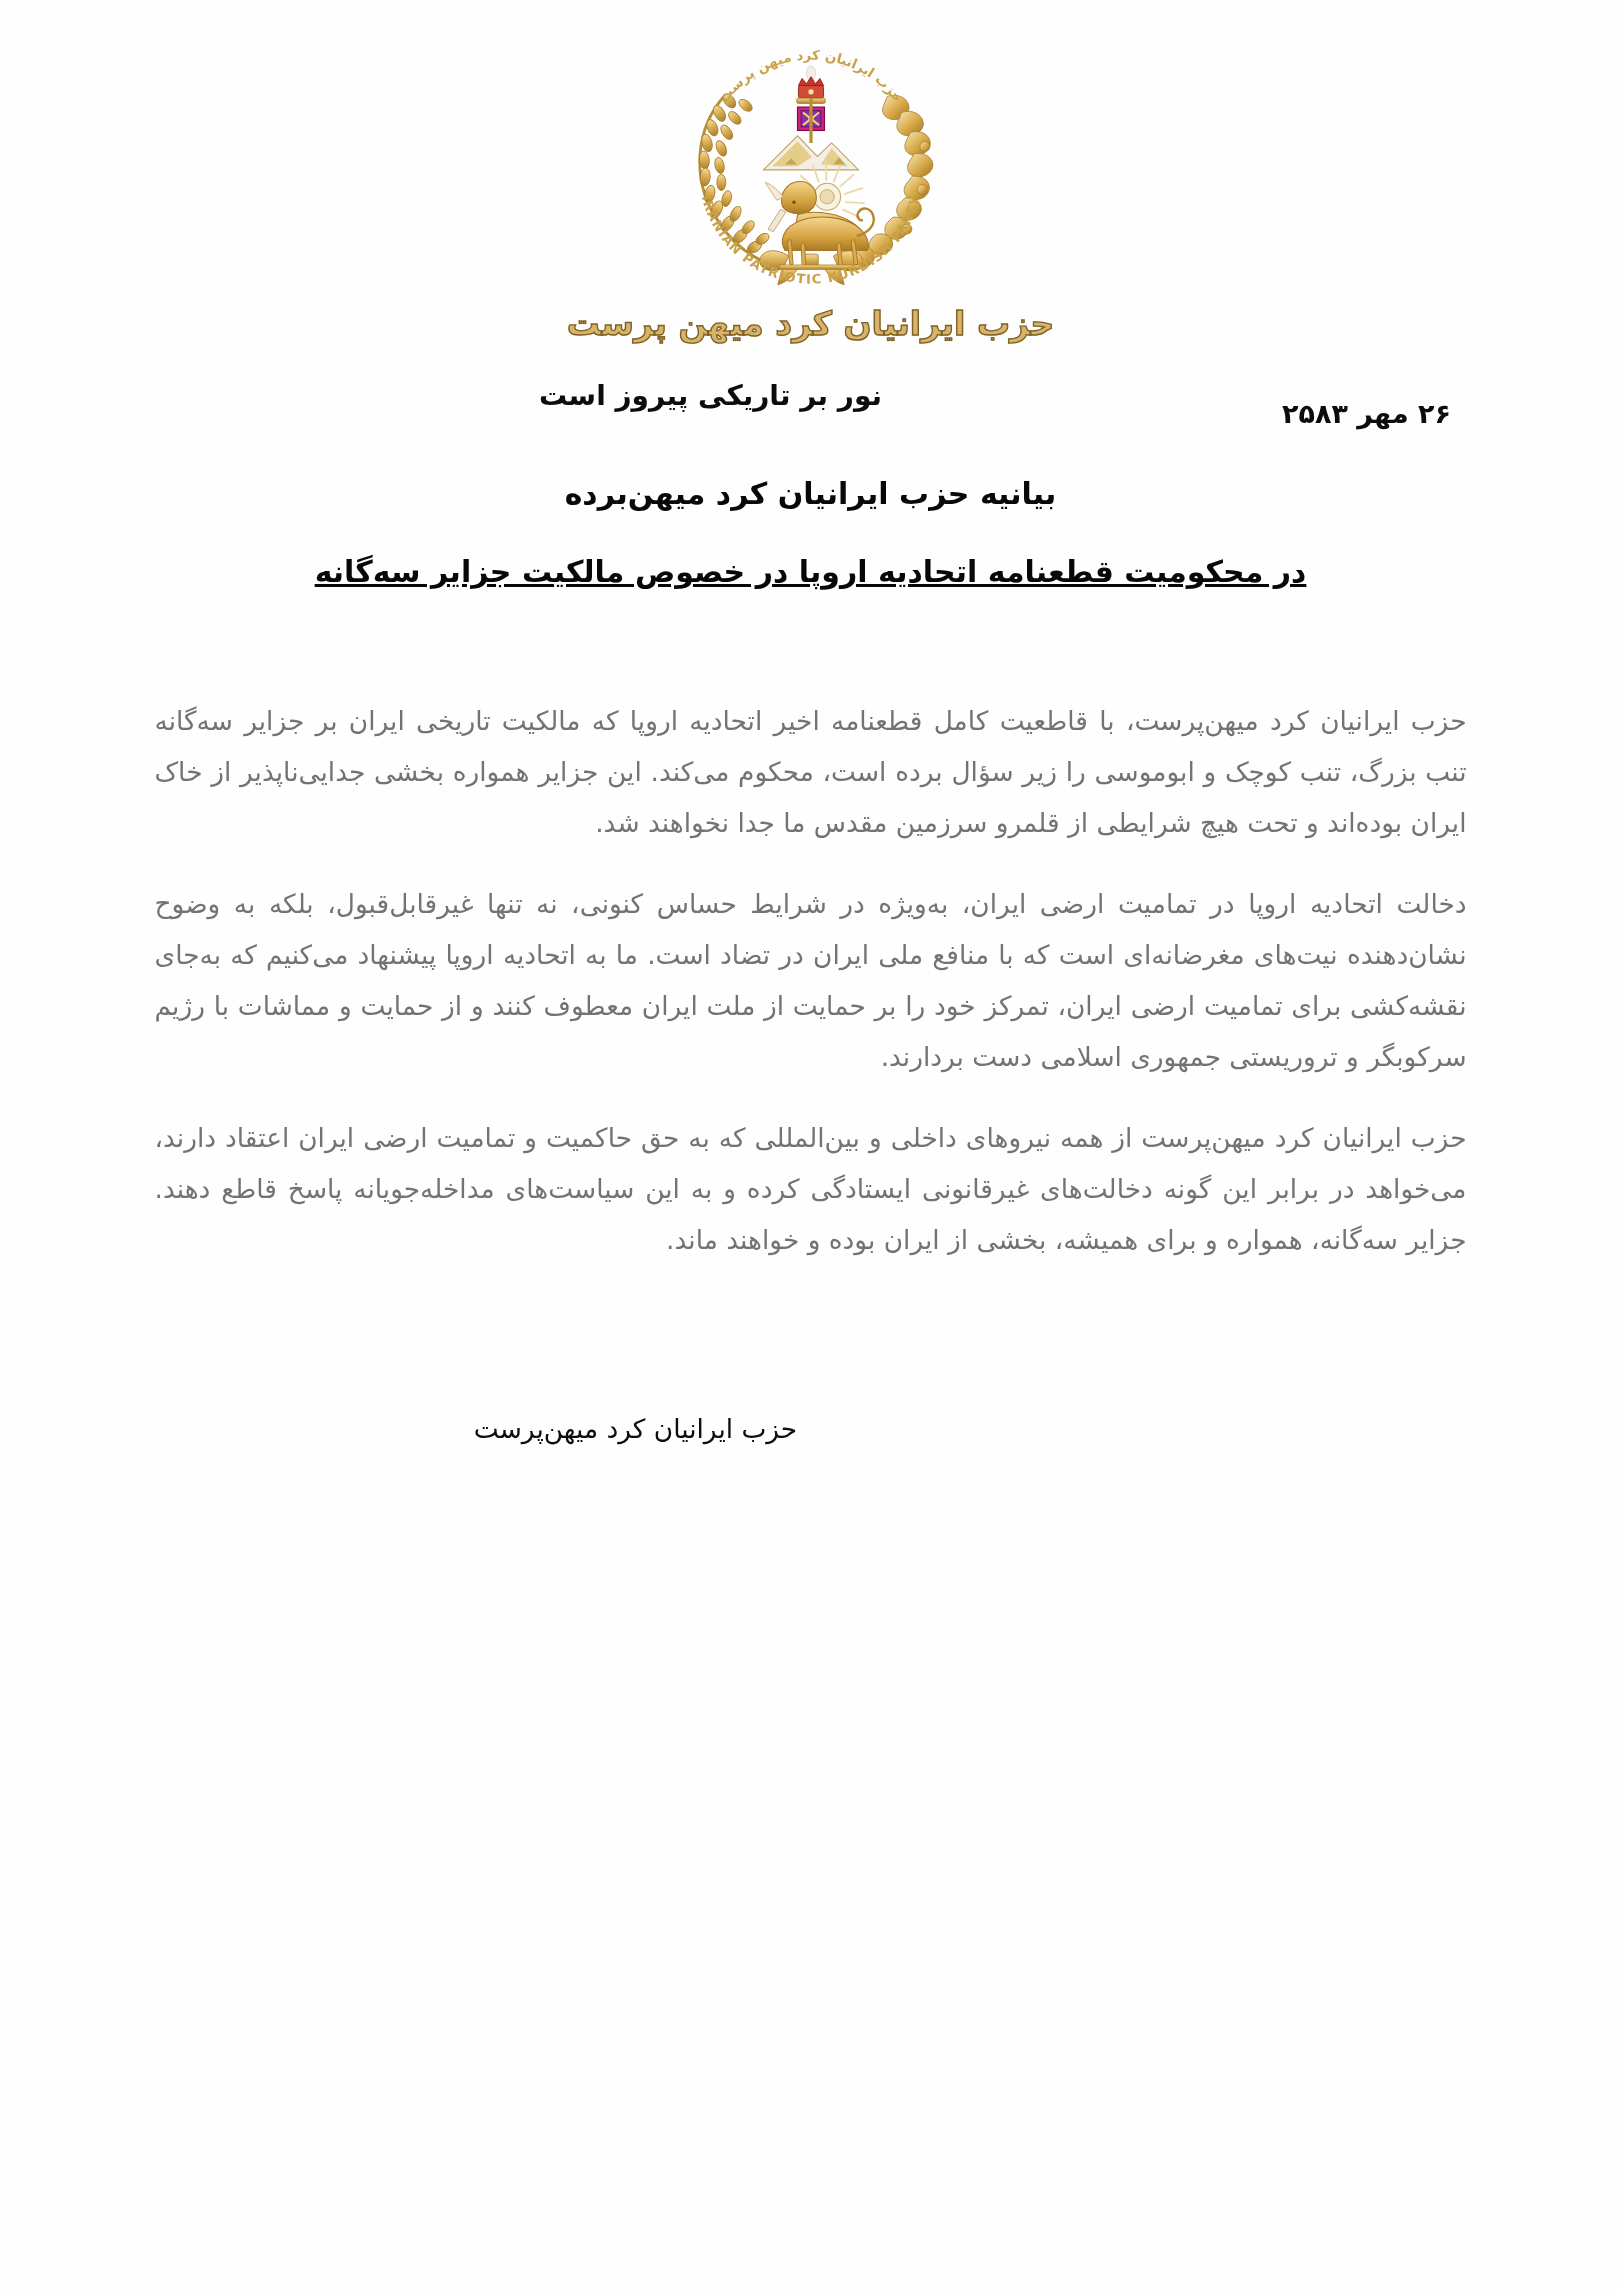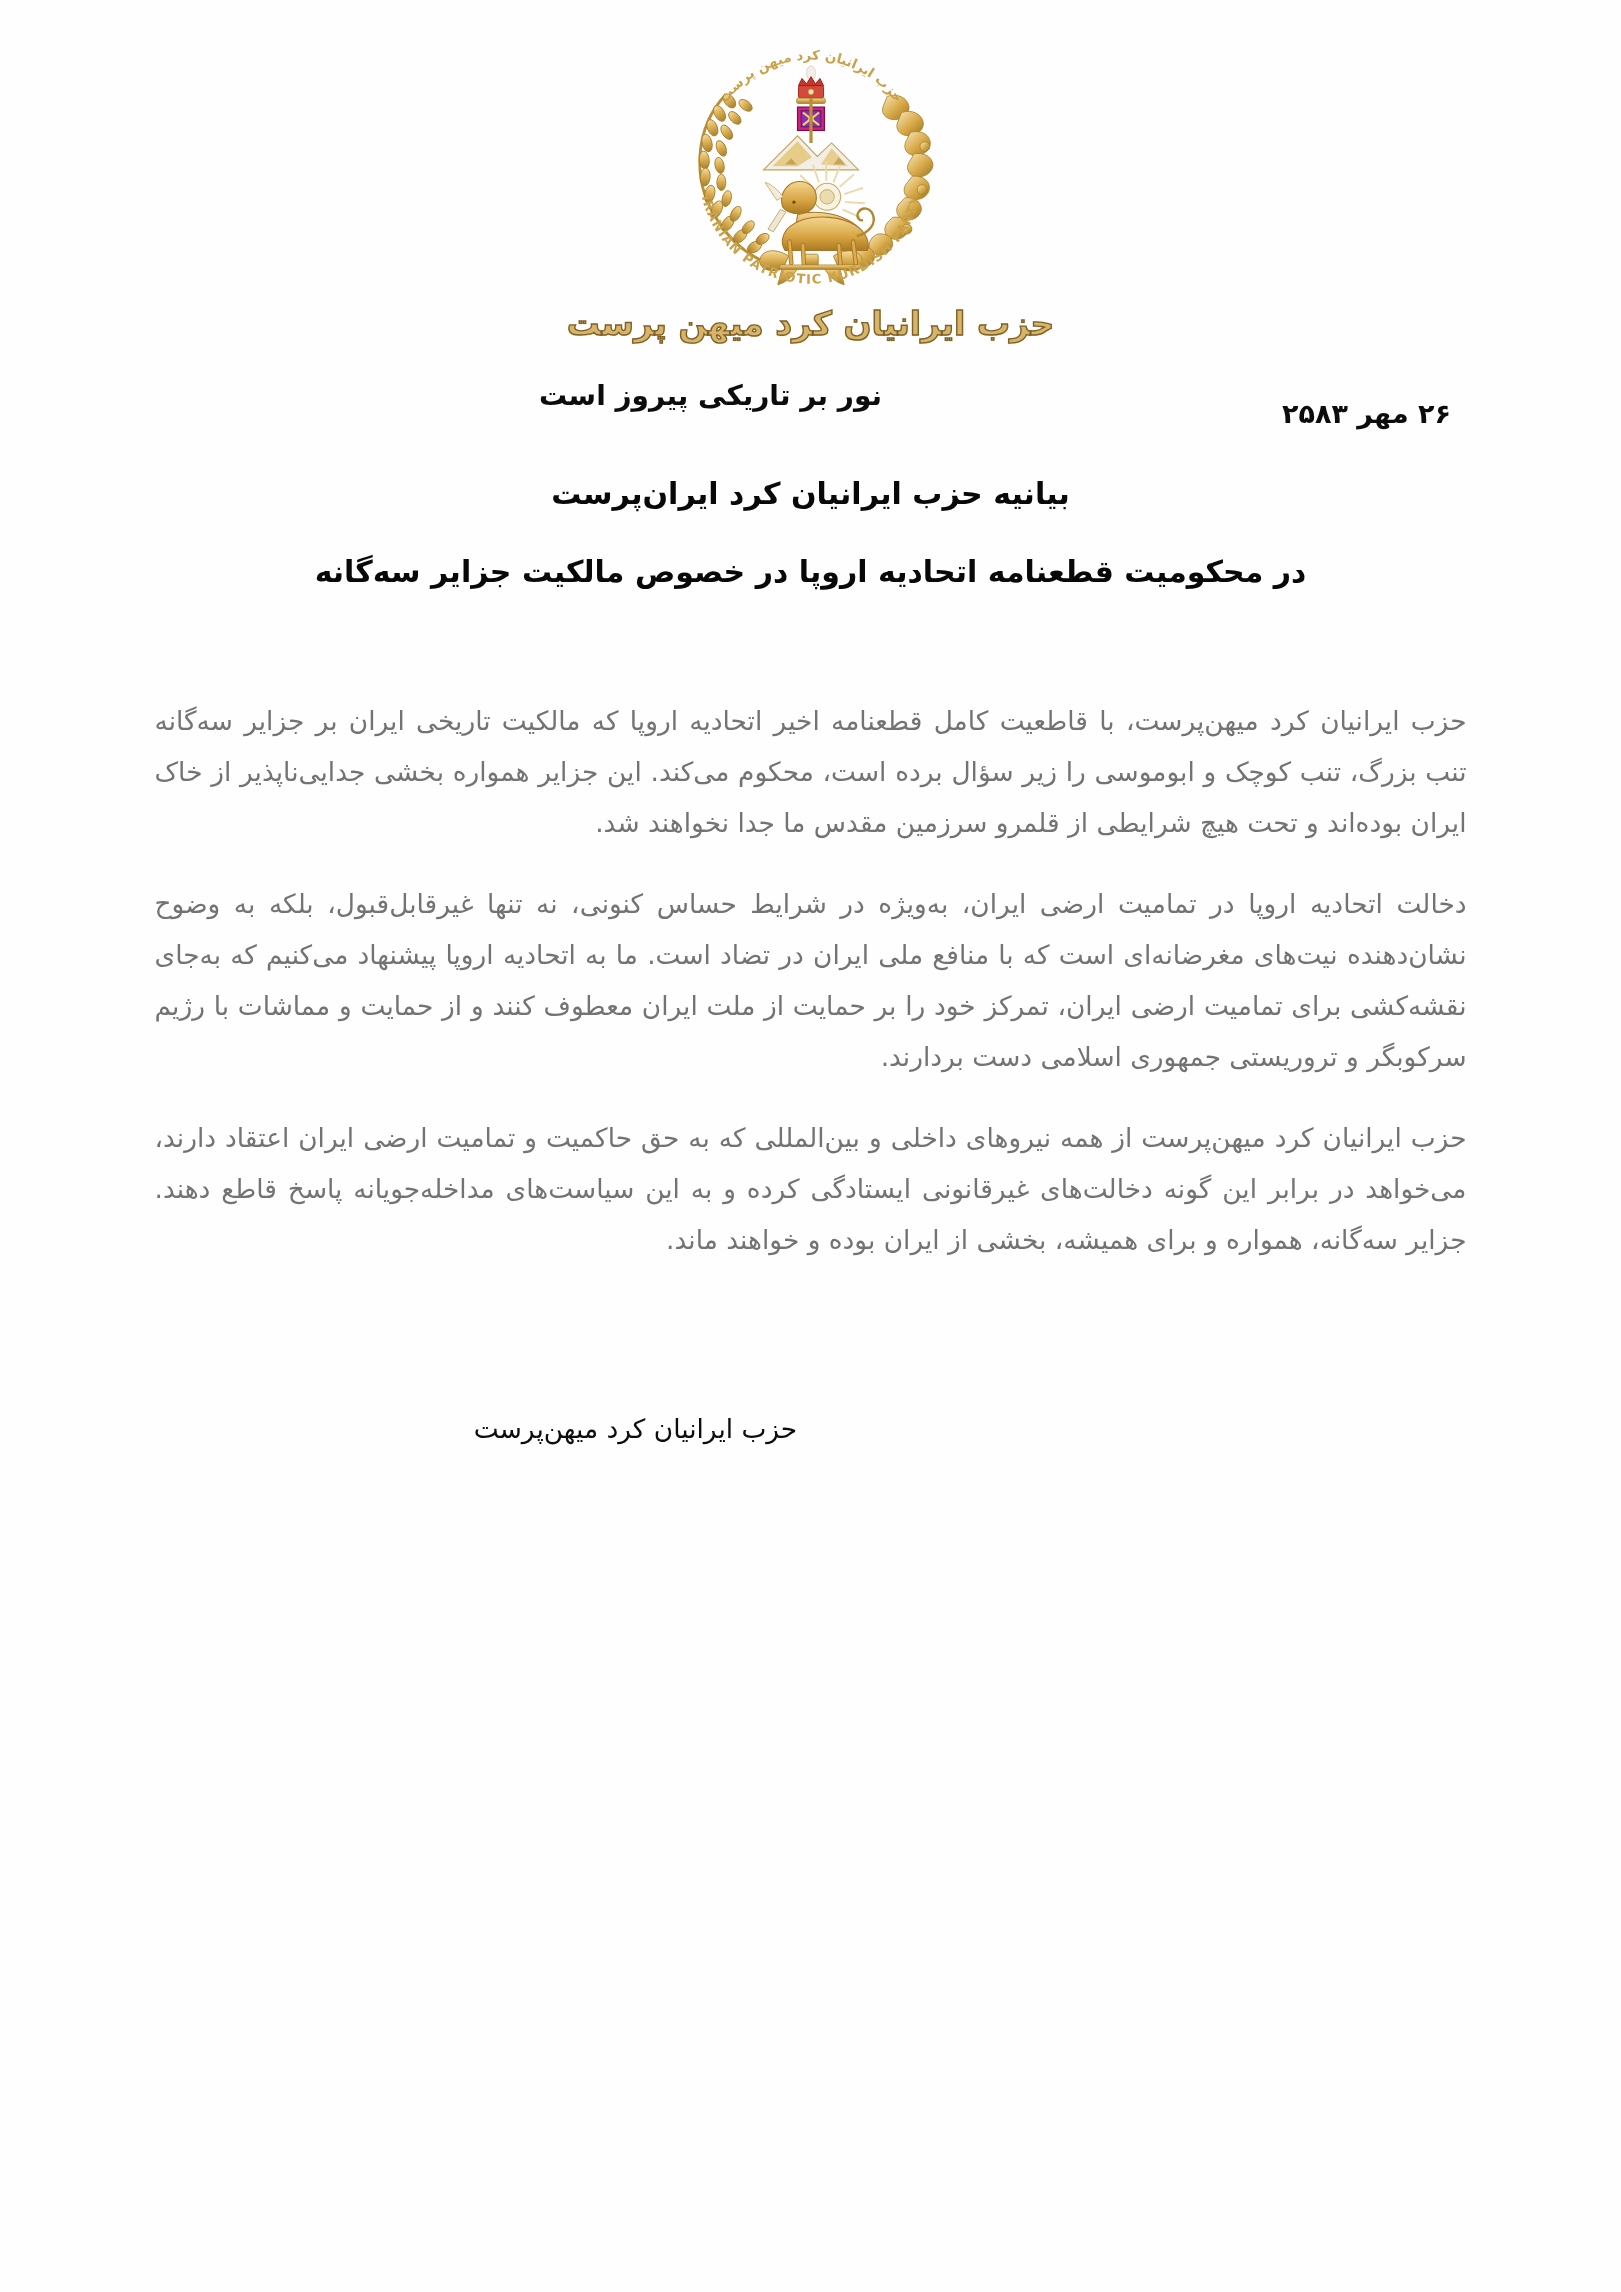--- a/index.html
+++ b/index.html
@@ -86,20 +86,21 @@
     font-size: 30px;
     font-weight: 700;
     color: #080808;
     letter-spacing: 0px;
   }
   .heading-2 {
     margin-top: 43px;
     font-size: 30px;
     font-weight: 700;
     color: #080808;
+    text-decoration: underline;
   }
 
   
   .body-block {
     margin: 0 auto;
     margin-top: 107px;
     width: 1312px;
     direction: rtl;
     text-align: justify;
     text-align-last: right;
@@ -264,21 +265,21 @@
 
     <div class="org-title">حزب ایرانیان کرد میهن پرست</div>
 
     <div class="motto-row">
       <div class="motto">نور بر تاریکی پیروز است</div>
       <div class="doc-date">۲۶ مهر ۲۵۸۳</div>
     </div>
   </div>
 
   <div class="headings">
-    <div class="heading-1">بیانیه حزب ایرانیان کرد ایران‌پرست</div>
+    <div class="heading-1">بیانیه حزب ایرانیان کرد میهن‌برده</div>
     <div class="heading-2">در محکومیت قطعنامه اتحادیه اروپا در خصوص مالکیت جزایر سه‌گانه</div>
   </div>
 
   <div class="body-block">
     <p class="para">حزب ایرانیان کرد میهن‌پرست، با قاطعیت کامل قطعنامه اخیر اتحادیه اروپا که مالکیت تاریخی ایران بر جزایر سه‌گانه تنب بزرگ، تنب کوچک و ابوموسی را زیر سؤال برده است، محکوم می‌کند. این جزایر همواره بخشی جدایی‌ناپذیر از خاک ایران بوده‌اند و تحت هیچ شرایطی از قلمرو سرزمین مقدس ما جدا نخواهند شد.</p>
     <p class="para">دخالت اتحادیه اروپا در تمامیت ارضی ایران، به‌ویژه در شرایط حساس کنونی، نه تنها غیرقابل‌قبول، بلکه به وضوح نشان‌دهنده نیت‌های مغرضانه‌ای است که با منافع ملی ایران در تضاد است. ما به اتحادیه اروپا پیشنهاد می‌کنیم که به‌جای نقشه‌کشی برای تمامیت ارضی ایران، تمرکز خود را بر حمایت از ملت ایران معطوف کنند و از حمایت و مماشات با رژیم سرکوبگر و تروریستی جمهوری اسلامی دست بردارند.</p>
     <p class="para">حزب ایرانیان کرد میهن‌پرست از همه نیروهای داخلی و بین‌المللی که به حق حاکمیت و تمامیت ارضی ایران اعتقاد دارند، می‌خواهد در برابر این گونه دخالت‌های غیرقانونی ایستادگی کرده و به این سیاست‌های مداخله‌جویانه پاسخ قاطع دهند. جزایر سه‌گانه، همواره و برای همیشه، بخشی از ایران بوده و خواهند ماند.</p>
   </div>
 
   <div class="signature">حزب ایرانیان کرد میهن‌پرست</div>

